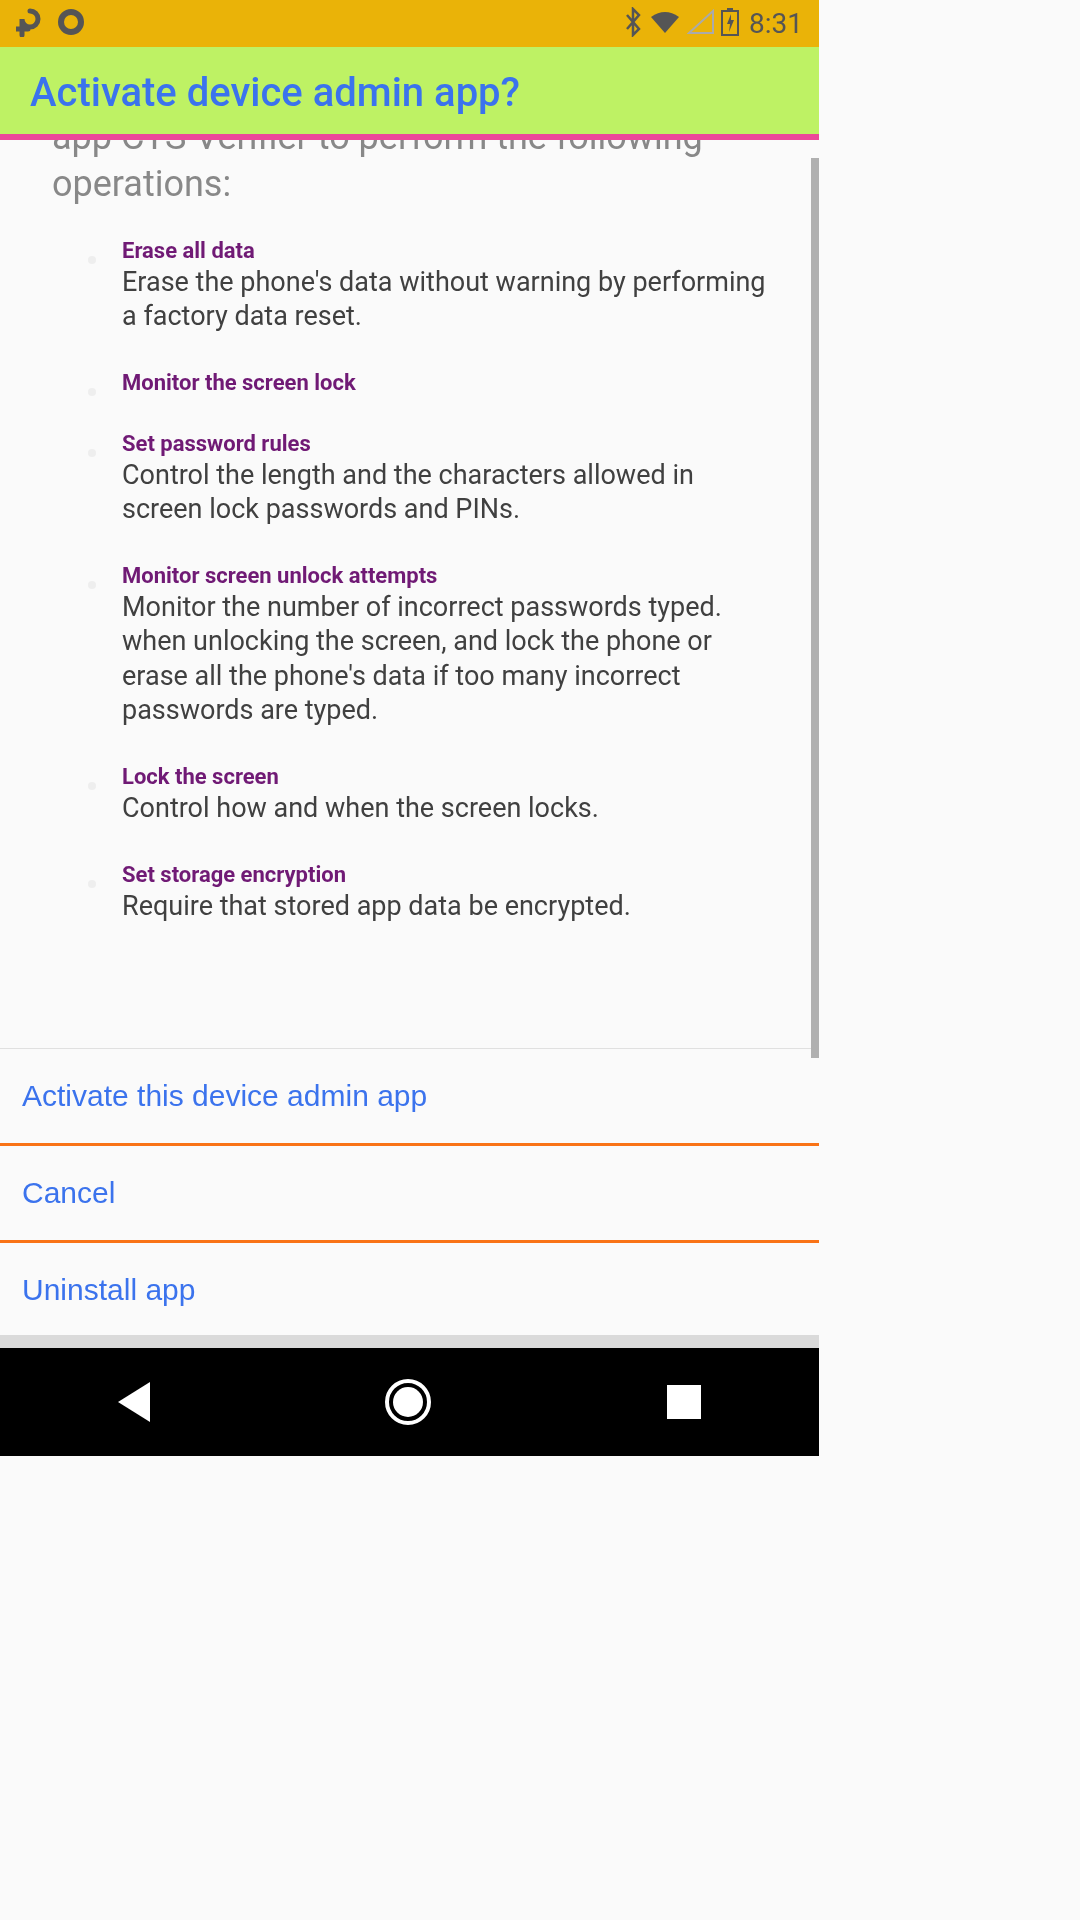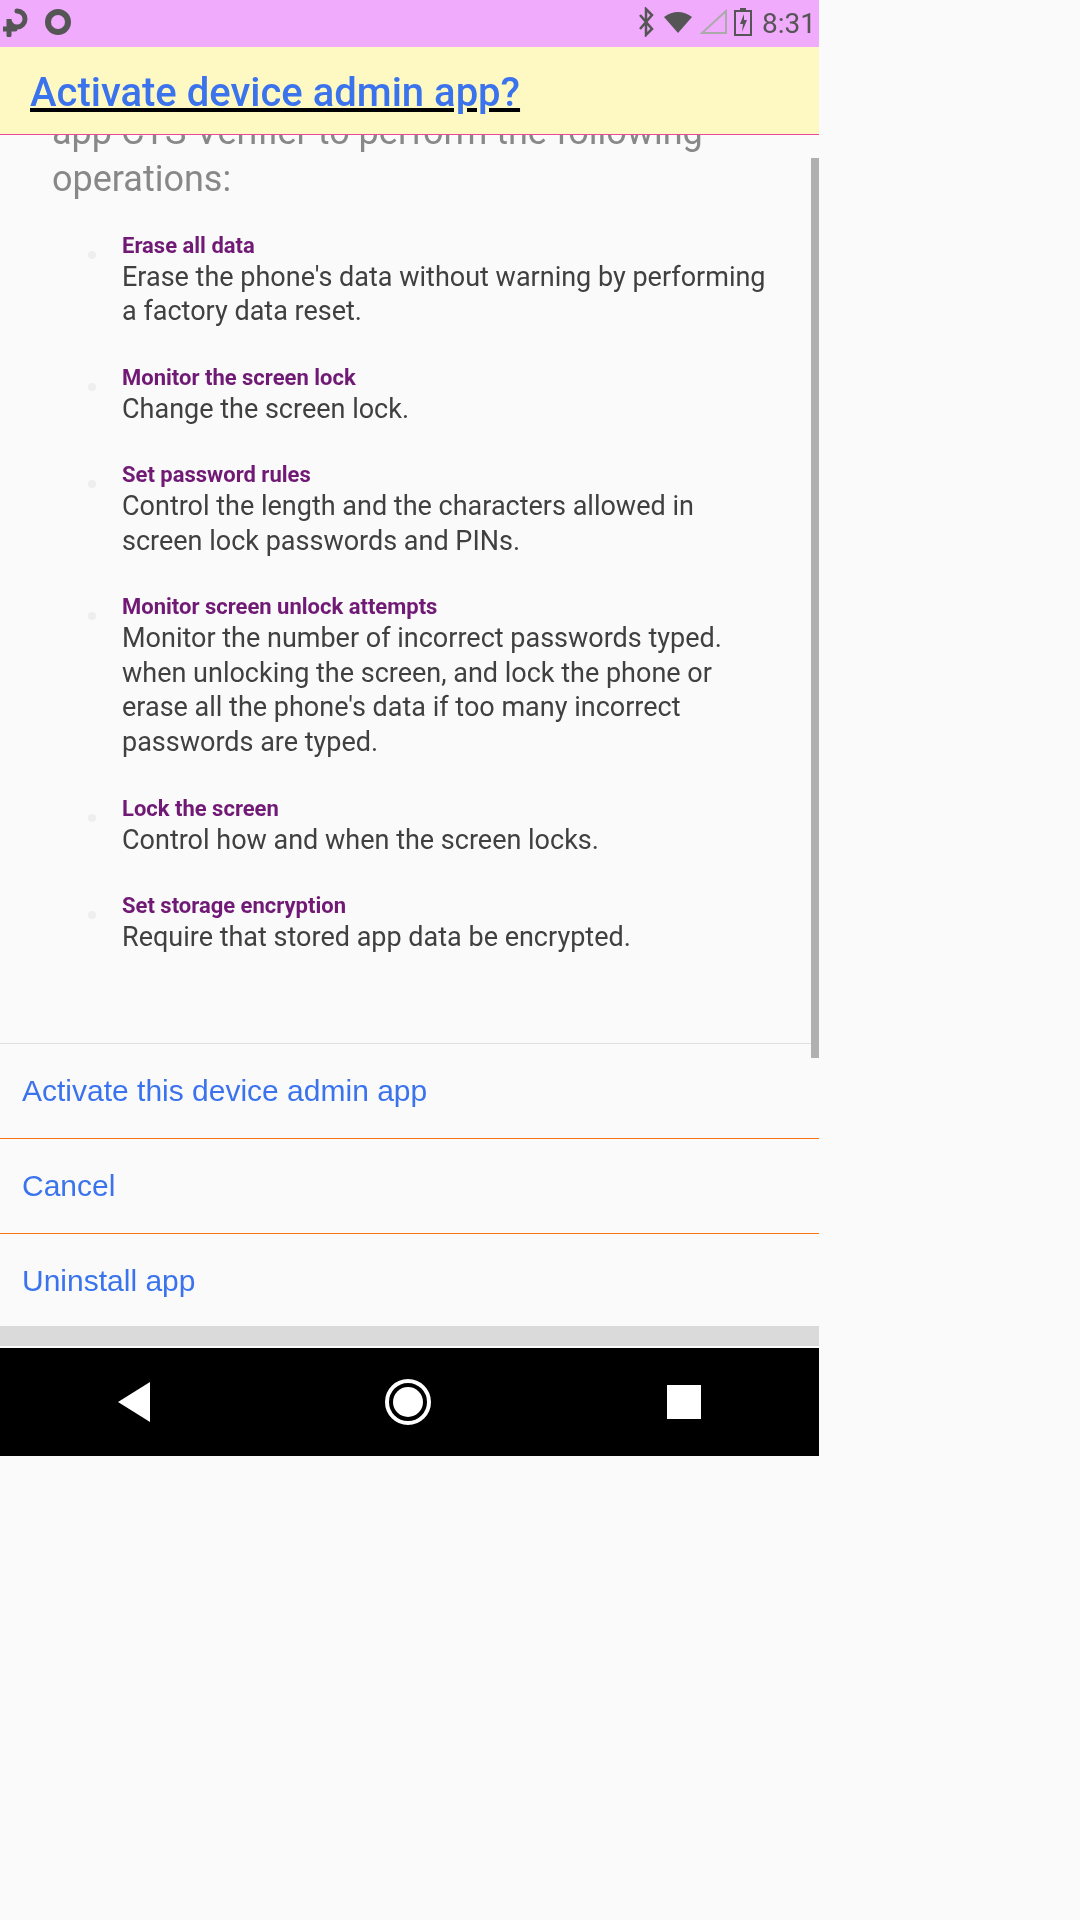--- a/index.html
+++ b/index.html
@@ -6,46 +6,45 @@
     body {
       font-family: Roboto, "Helvetica Neue", Arial, sans-serif;
       background: #fafafa;
       width: 819px;
       height: 1456px;
       overflow: hidden;
       position: relative;
     }
     .status-bar {
       height: 47px;
-      background: #f0abfc;
+      background: #eab308;
       display: flex;
       align-items: center;
       justify-content: space-between;
-      padding: 0 3px;
+      padding: 0 16px;
     }
     .status-left {
       display: flex;
       align-items: center;
       gap: 14px;
     }
     .status-right {
       display: flex;
       align-items: center;
       gap: 6px;
     }
     .status-time {
       font-size: 28px;
       color: #555;
       margin-left: 4px;
     }
     .header {
       padding: 22px 30px 18px;
-      background: #fef9c3;
-      border-bottom: 1px solid #ec4899;
-      text-decoration: underline;
+      background: #bef264;
+      border-bottom: 6px solid #ec4899;
     }
     .header-title {
       font-size: 40px;
       font-weight: 500;
       color: #3b73ed;
     }
     .content {
       padding: 0 52px;
       height: 908px;
       overflow: hidden;
@@ -91,21 +90,21 @@
     }
     .buttons {
       border-top: 1px solid #e0e0e0;
     }
     .action-btn {
       display: block;
       width: 100%;
       text-align: left;
       background: #fafafa;
       border: none;
-      border-bottom: 1px solid #f97316;
+      border-bottom: 3px solid #f97316;
       padding: 30px 22px;
       font-size: 30px;
       font-weight: 500;
       color: #3b73ed;
       cursor: pointer;
     }
     .action-btn:last-of-type {
       border-bottom: none;
       padding-bottom: 28px;
     }
@@ -207,21 +206,20 @@
 
 <div class="content">
   <div class="intro-text">app CTS Verifier to perform the following operations:</div>
   <ul class="perm-list">
     <li class="perm-item">
       <div class="perm-title">Erase all data</div>
       <div class="perm-desc">Erase the phone's data without warning by performing a factory data reset.</div>
     </li>
     <li class="perm-item">
       <div class="perm-title">Monitor the screen lock</div>
-      <div class="perm-desc">Change the screen lock.</div>
     </li>
     <li class="perm-item">
       <div class="perm-title">Set password rules</div>
       <div class="perm-desc">Control the length and the characters allowed in screen lock passwords and PINs.</div>
     </li>
     <li class="perm-item">
       <div class="perm-title">Monitor screen unlock attempts</div>
       <div class="perm-desc">Monitor the number of incorrect passwords typed. when unlocking the screen, and lock the phone or erase all the phone's data if too many incorrect passwords are typed.</div>
     </li>
     <li class="perm-item">

